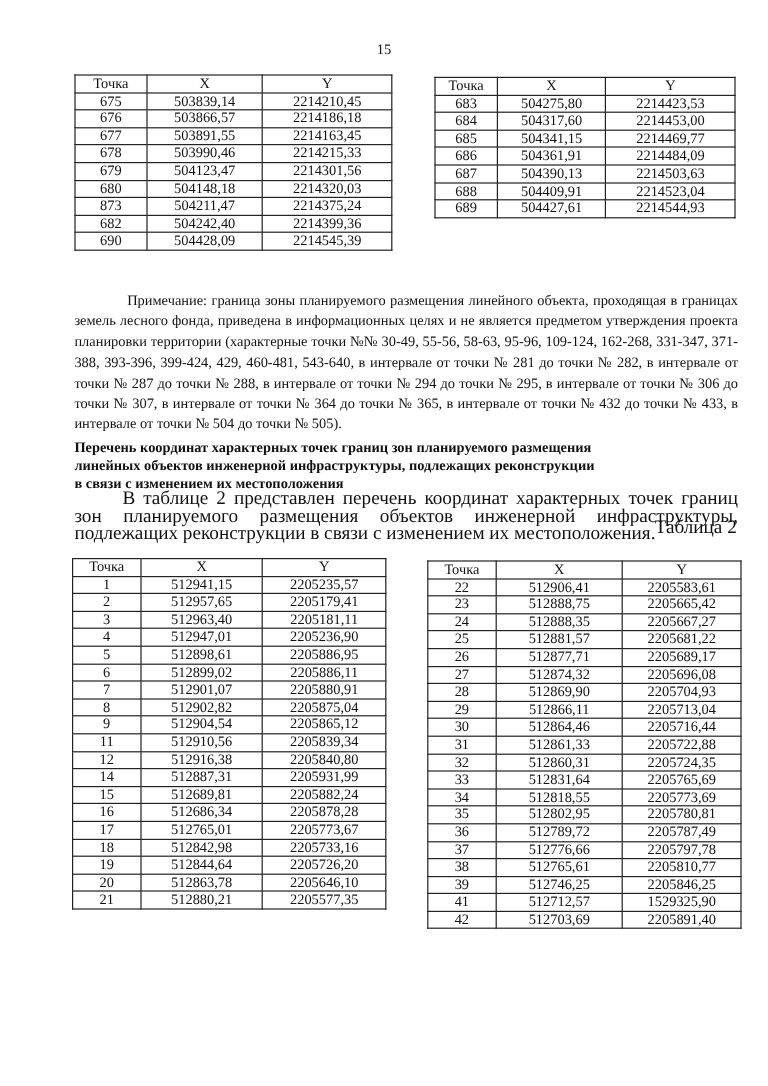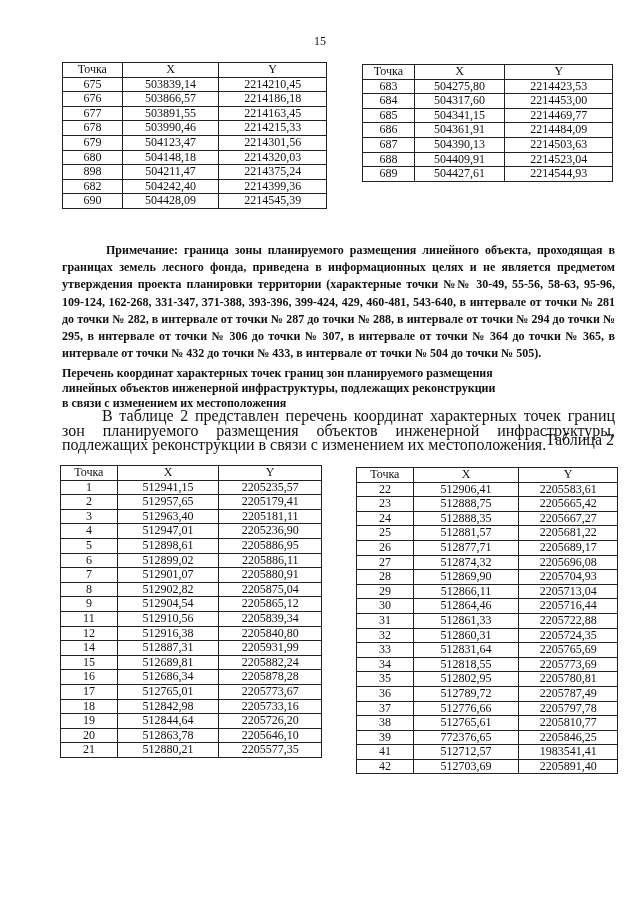--- a/index.html
+++ b/index.html
@@ -2,21 +2,21 @@
 <html><head>
 <meta charset="utf-8">
 <style>
   html, body { margin: 0; padding: 0; background: #ffffff; }
   body { width: 640px; height: 905px; position: relative; overflow: hidden;
          font-family: "Liberation Serif", serif; color: #111; }
   .page-num { position: absolute; top: 34px; left: 0; width: 640px; text-align: center; font-size: 12px; }
   table.coords { position: absolute; border-collapse: collapse; font-size: 12px; border-radius: 29px; }
   table.coords th, table.coords td { border: 1px solid #222; text-align: center; padding: 0; font-weight: normal; line-height: 13.6px; height: 13.6px; }
   .note { position: absolute; left: 62px; width: 553px; top: 242px; font-size: 12px; line-height: 17.2px; text-align: justify; }
-  .note p { margin: 0; text-indent: 44px; font-weight: bold; }
+  .note p { margin: 0; text-indent: 44px; }
   .heading { position: absolute; left: 62px; width: 553px; top: 366px; font-size: 12px; font-weight: bold; line-height: 15px; text-align: left; }
   .intro { position: absolute; left: 62px; width: 553px; top: 409px; font-size: 16px; line-height: 14.5px; text-align: justify; }
   .intro p { margin: 0; text-indent: 40px; }
   .table-caption { position: absolute; top: 431px; right: 26px; font-size: 16px; }
 </style>
 </head>
 <body>
 
 <div class="page-num">15</div>
 
@@ -58,21 +58,21 @@
         <td>679</td>
         <td>504123,47</td>
         <td>2214301,56</td>
       </tr>
       <tr>
         <td>680</td>
         <td>504148,18</td>
         <td>2214320,03</td>
       </tr>
       <tr>
-        <td>898</td>
+        <td>873</td>
         <td>504211,47</td>
         <td>2214375,24</td>
       </tr>
       <tr>
         <td>682</td>
         <td>504242,40</td>
         <td>2214399,36</td>
       </tr>
       <tr>
         <td>690</td>
@@ -356,27 +356,27 @@
         <td>512776,66</td>
         <td>2205797,78</td>
       </tr>
       <tr>
         <td>38</td>
         <td>512765,61</td>
         <td>2205810,77</td>
       </tr>
       <tr>
         <td>39</td>
-        <td>772376,65</td>
+        <td>512746,25</td>
         <td>2205846,25</td>
       </tr>
       <tr>
         <td>41</td>
         <td>512712,57</td>
-        <td>1983541,41</td>
+        <td>1529325,90</td>
       </tr>
       <tr>
         <td>42</td>
         <td>512703,69</td>
         <td>2205891,40</td>
       </tr>
     </tbody>
   </table>
 
 </body></html>

